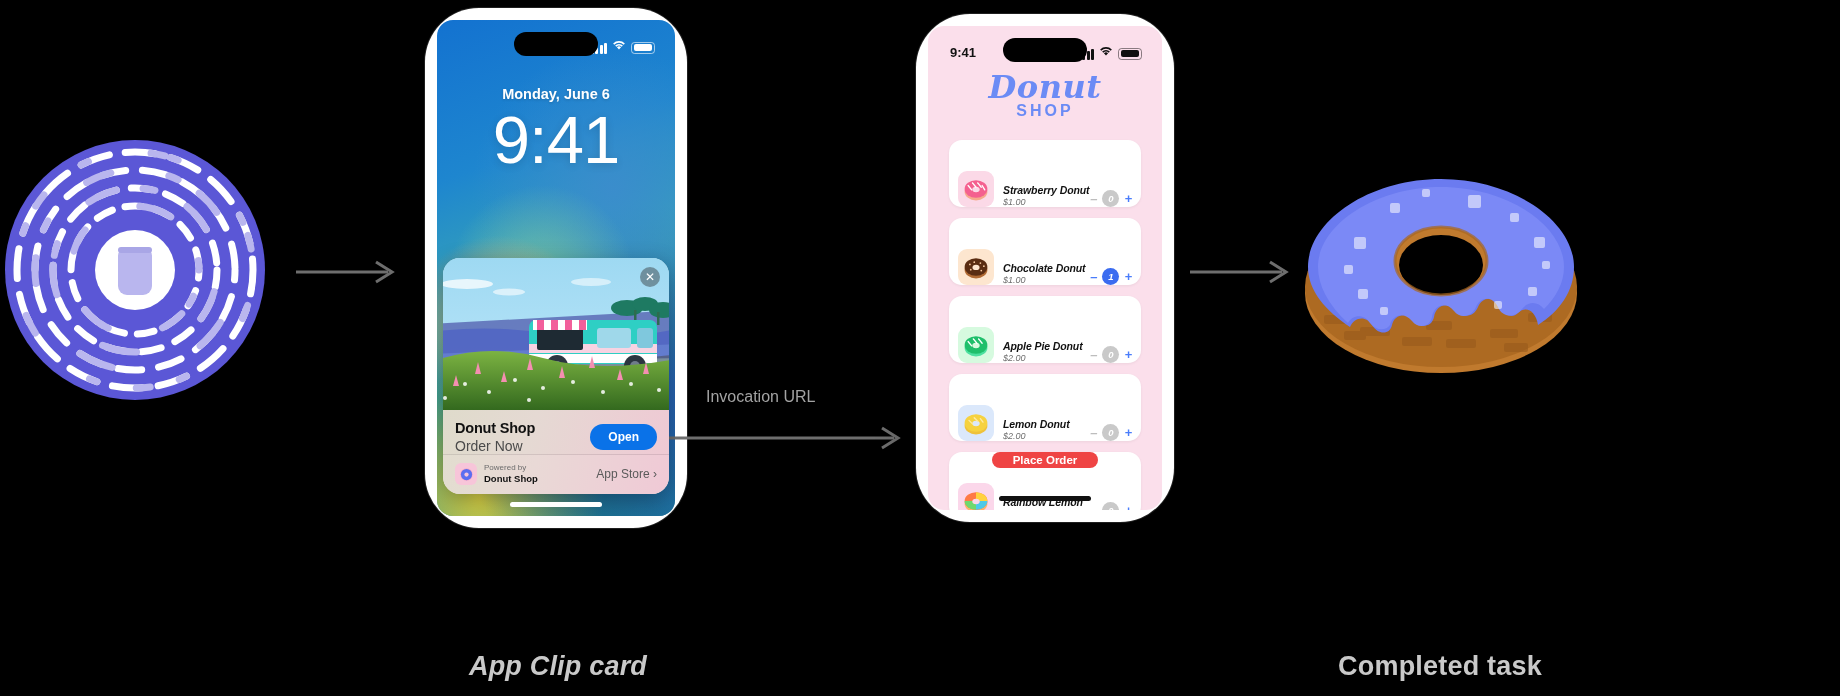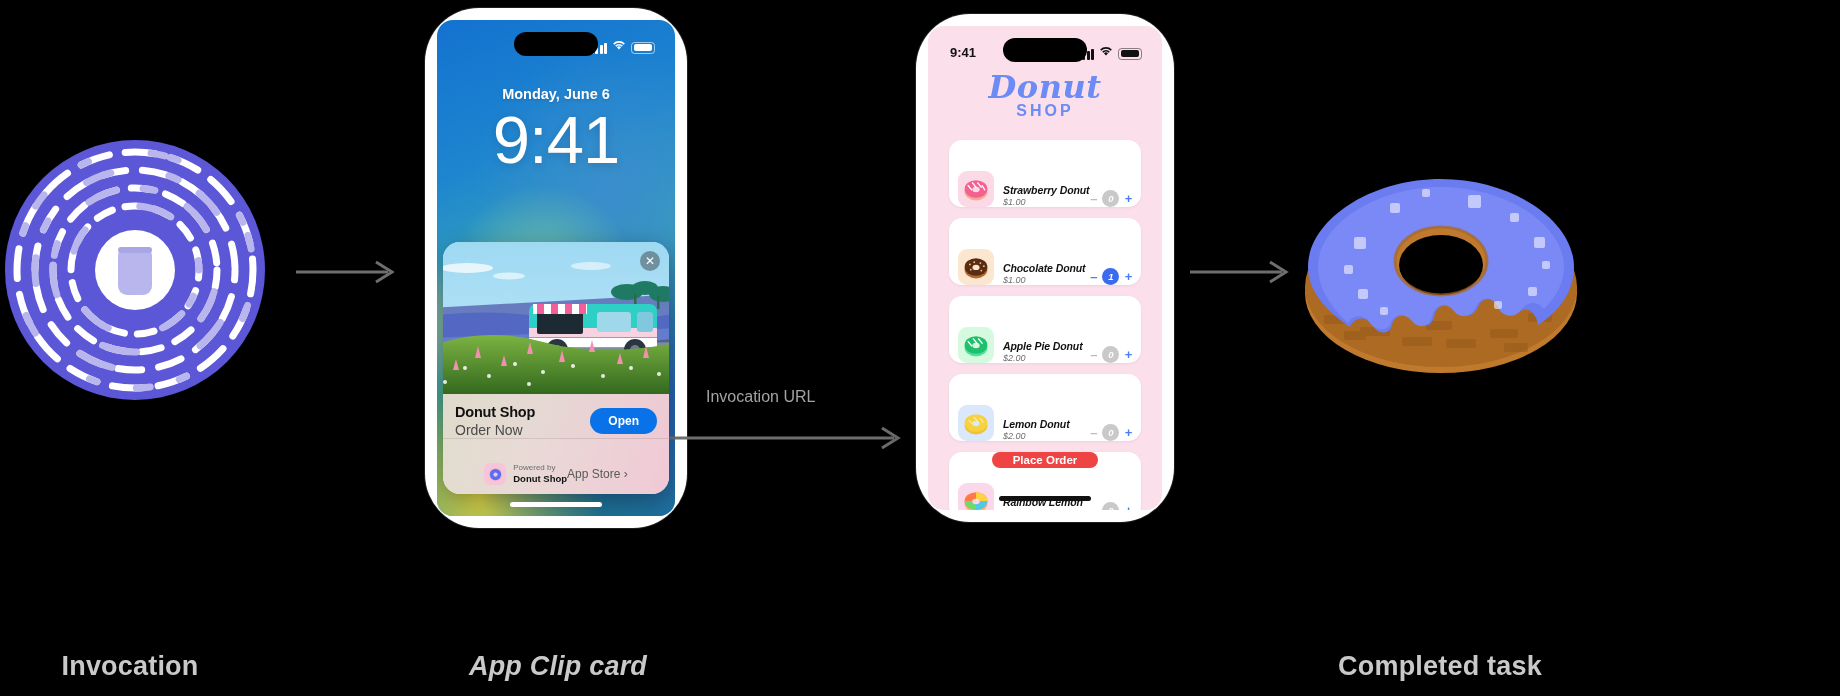--- a/index.html
+++ b/index.html
@@ -174,22 +174,22 @@
   .cc-open {
     background: #0a72e8;
     color: #fff;
     font-size: 12px; font-weight: 700;
     border: none; border-radius: 14px;
     padding: 6px 18px;
     cursor: pointer;
   }
   .clipcard-foot {
     background: linear-gradient(105deg,#e2ddcf 0%,#e9d9d6 40%,#f0c9d6 100%);
-    padding: 24px 12px 9px 12px;
-    display: flex; align-items: center; justify-content: center;
+    padding: 8px 12px 9px 12px;
+    display: flex; align-items: center; justify-content: space-between;
     border-top: 1px solid rgba(0,0,0,.10);
   }
   .foot-left { display: flex; align-items: center; gap: 7px; }
   .foot-icon {
     width: 22px; height: 22px; border-radius: 6px;
     background: #f7c5d9;
     display: flex; align-items: center; justify-content: center;
   }
   .foot-pwr { font-size: 8px; color: #6c6c6c; line-height: 1.25; }
   .foot-name { font-size: 9.5px; color: #111; font-weight: 700; line-height: 1.25; }
@@ -330,21 +330,20 @@
           <circle cx="130" cy="130" r="64" stroke-dasharray="9 92" stroke-dashoffset="-128"></circle>
         </g>
       </g>
 
       <circle cx="130" cy="130" r="40" fill="#ffffff"></circle>
       <rect x="113" y="107" width="34" height="48" rx="9" fill="#b9b6ee"></rect>
       <rect x="113" y="107" width="34" height="6" rx="3" fill="#a9a6e6"></rect>
     </svg>
   </div>
 
-  <div class="caption" style="left:0; width:260px;">Invocation</div>
 
   <div class="arrow" style="left:296px; top:258px;">
     <svg width="104" height="28" viewBox="0 0 104 28">
       <line x1="0" y1="14" x2="92" y2="14" stroke="#6e6e6e" stroke-width="3"></line>
       <polyline points="80,4 96,14 80,24" fill="none" stroke="#6e6e6e" stroke-width="3"></polyline>
     </svg>
   </div>
 
   <div class="phone" id="phone-lock">
     <div class="phone-screen">

